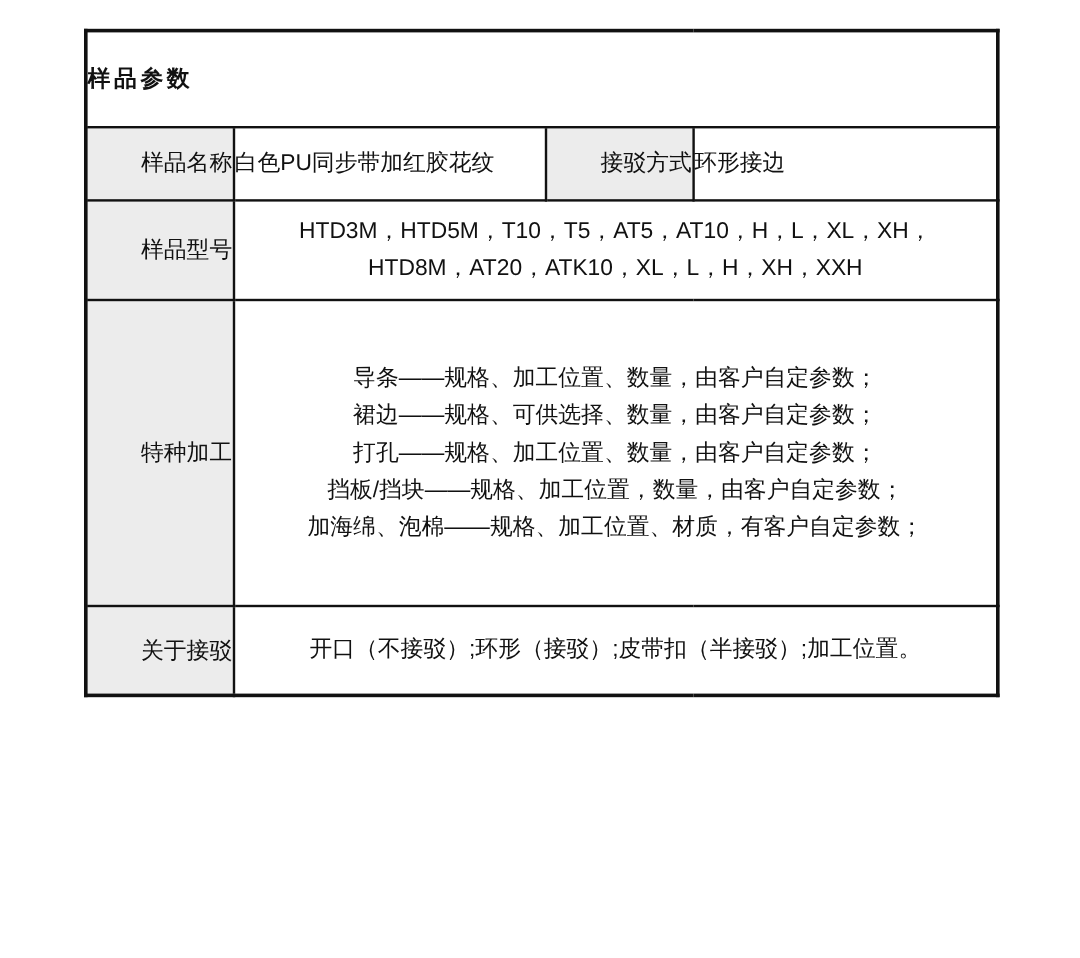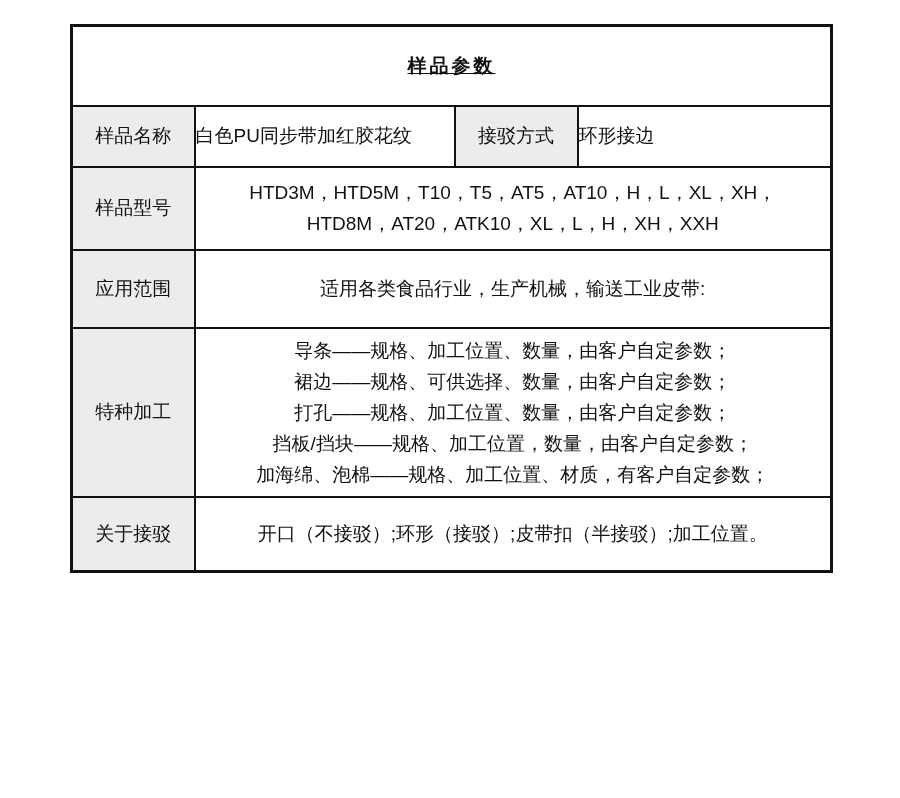--- a/index.html
+++ b/index.html
@@ -27,36 +27,34 @@
     border: 3px solid var(--border);
   }
   table.spec-table td {
     border: 2px solid var(--border);
     font-size: 19px;
     vertical-align: middle;
     padding: 0;
   }
   td.title-cell {
     height: 80px;
-    text-align: center;
     font-size: 29px;
     font-weight: bold;
     letter-spacing: 3px;
-    text-decoration: underline;
   }
   td.label-cell {
     background: var(--label-bg);
-    text-align: center;
+    text-align: right;
   }
   td.value-center { text-align: left; padding: 0 6px; }
   td.value-left   { text-align: center; padding: 6px 14px 6px 20px; line-height: 31px; }
   tr.row-short td { height: 61px; }
   tr.row-model td { height: 83px; }
   tr.row-apply td { height: 78px; }
-  tr.row-special td { height: 169px; }
+  tr.row-special td { height: 255px; }
   tr.row-joint td { height: 75px; }
 
   .multiline div { line-height: 31px; }
 
   .footnote {
     position: absolute;
     left: 63px; top: 694px;
     width: 792px;
     font-size: 19px;
     line-height: 33px;
@@ -90,24 +88,20 @@
 
 
     <tr class="row-model">
       <td class="label-cell">样品型号</td>
       <td class="value-left multiline" colspan="3">
         <div>HTD3M，HTD5M，T10，T5，AT5，AT10，H，L，XL，XH，</div>
         <div>HTD8M，AT20，ATK10，XL，L，H，XH，XXH</div>
       </td>
     </tr>
 
-    <tr class="row-apply">
-      <td class="label-cell">应用范围</td>
-      <td class="value-left" colspan="3">适用各类食品行业，生产机械，输送工业皮带:</td>
-    </tr>
 
     <tr class="row-special">
       <td class="label-cell">特种加工</td>
       <td class="value-left multiline" colspan="3">
         <div>导条——规格、加工位置、数量，由客户自定参数；</div>
         <div>裙边——规格、可供选择、数量，由客户自定参数；</div>
         <div>打孔——规格、加工位置、数量，由客户自定参数；</div>
         <div>挡板/挡块——规格、加工位置，数量，由客户自定参数；</div>
         <div>加海绵、泡棉——规格、加工位置、材质，有客户自定参数；</div>
       </td>

